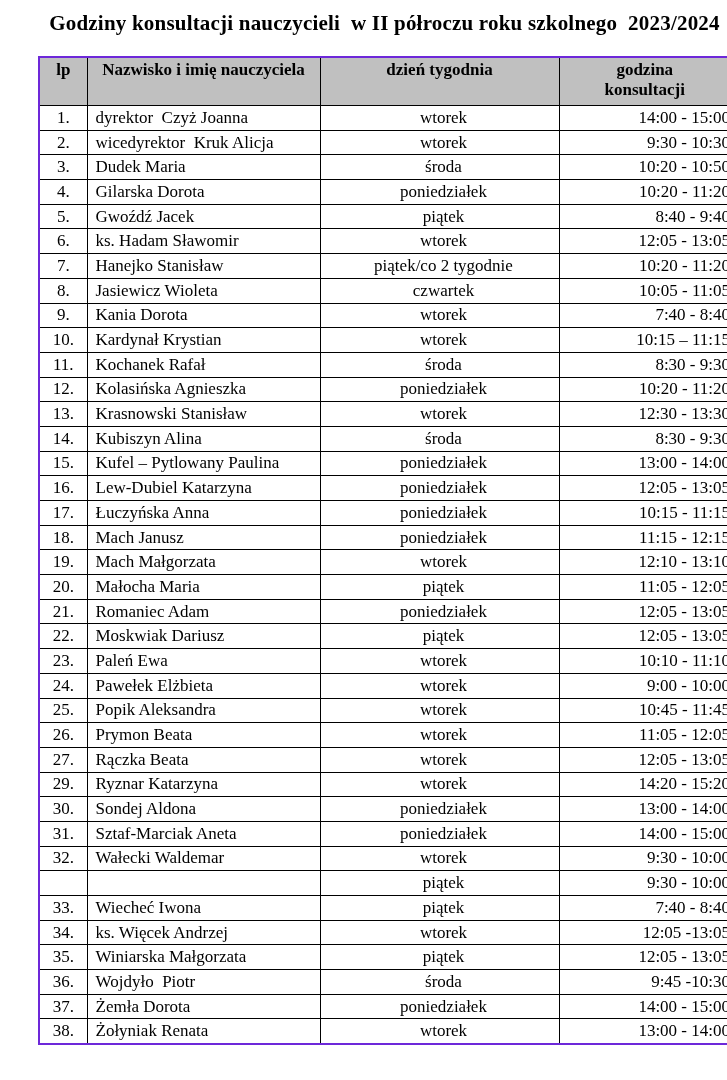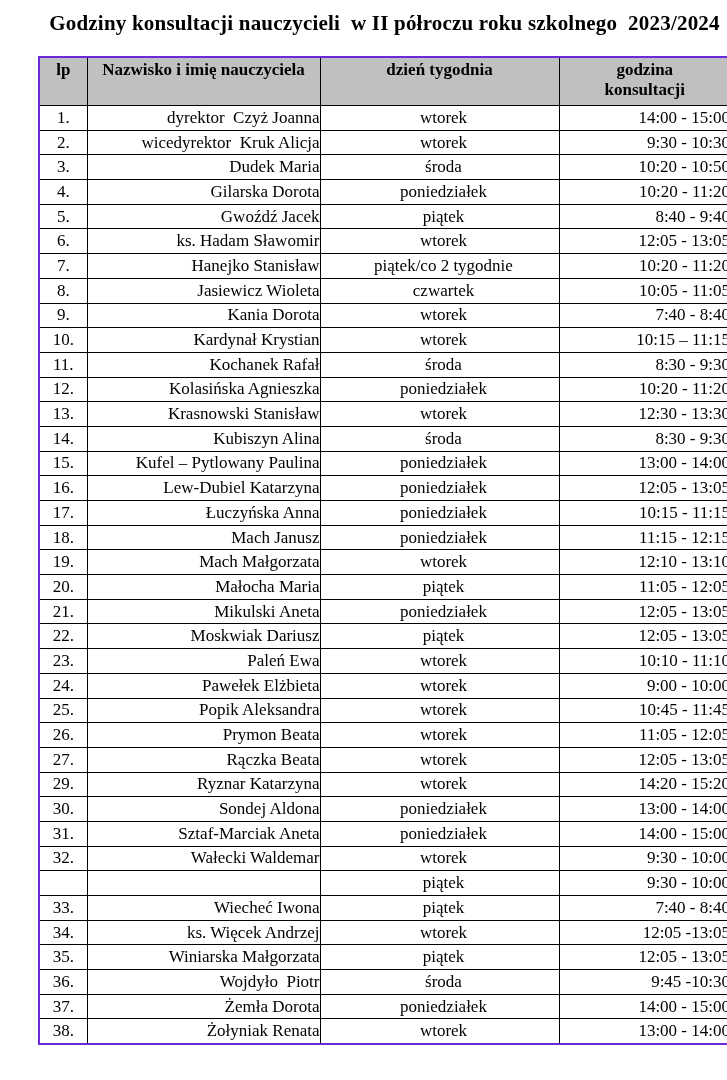--- a/index.html
+++ b/index.html
@@ -49,21 +49,21 @@
     background: #c0c0c0;
     font-weight: bold;
     text-align: center;
     vertical-align: top;
     height: 45px;
     padding-top: 2px;
     white-space: pre-line;
   }
   tbody td { height: 23.7px; vertical-align: middle; }
   td.lp   { text-align: center; }
-  td.name { text-align: right; padding-left: 8px; }
+  td.name { text-align: left; padding-left: 8px; }
   td.day  { text-align: center; padding-left: 8px; }
   td.time { text-align: right; }
 </style>
 </head>
 <body>
 
 <div class="page">
 
   <h1 class="page-title">Godziny konsultacji nauczycieli  w II półroczu roku szkolnego  2023/2024</h1>
 
@@ -219,21 +219,21 @@
 
     <tr>
       <td class="lp">20.</td>
       <td class="name">Małocha Maria</td>
       <td class="day">piątek</td>
       <td class="time">11:05 - 12:05</td>
     </tr>
 
     <tr>
       <td class="lp">21.</td>
-      <td class="name">Mikulski Aneta</td>
+      <td class="name">Romaniec Adam</td>
       <td class="day">poniedziałek</td>
       <td class="time">12:05 - 13:05</td>
     </tr>
 
     <tr>
       <td class="lp">22.</td>
       <td class="name">Moskwiak Dariusz</td>
       <td class="day">piątek</td>
       <td class="time">12:05 - 13:05</td>
     </tr>

